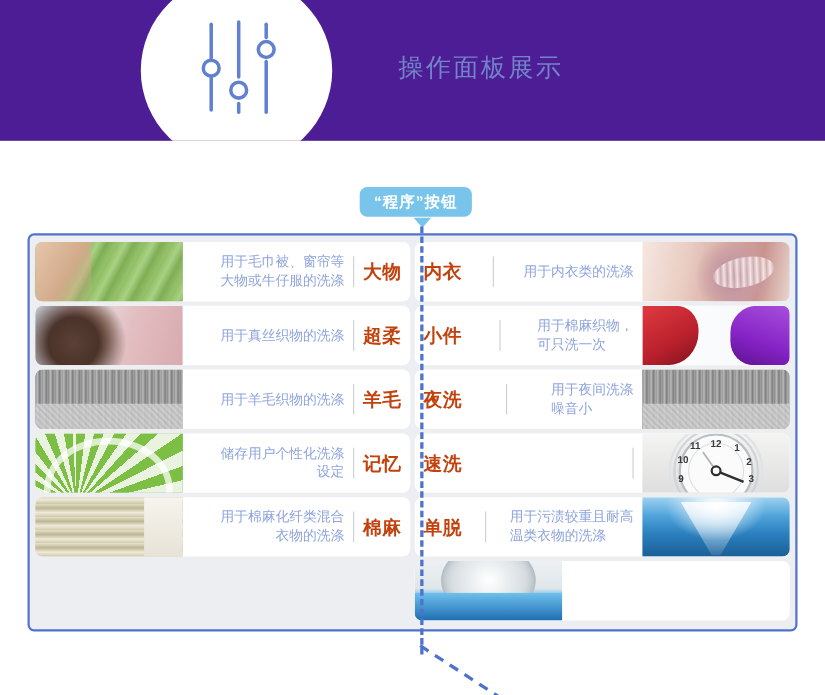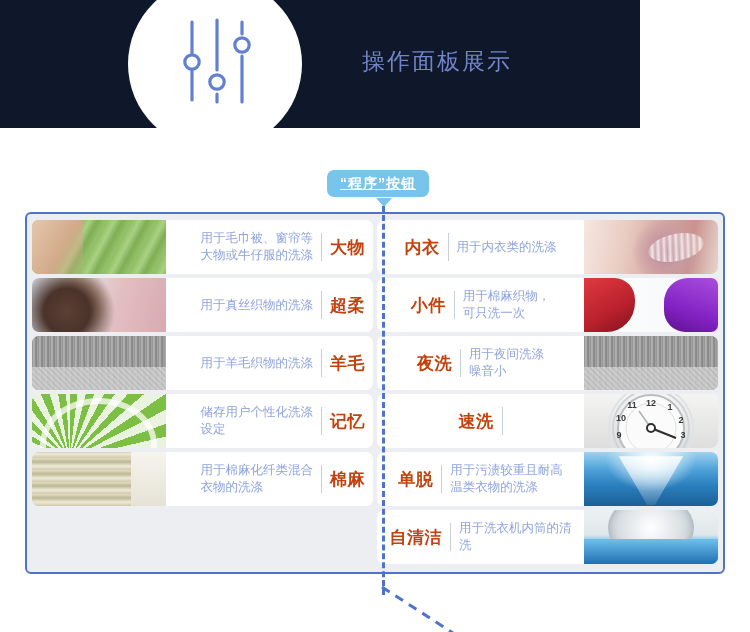--- a/index.html
+++ b/index.html
@@ -12,22 +12,22 @@
     background: #ffffff;
     font-family: "Liberation Sans", "DejaVu Sans", sans-serif;
     overflow: hidden;
     position: relative;
   }
 
   
   .header {
     position: absolute;
     left: 0; top: 0;
-    width: 640px; height: 128px;
-    background: #0f172a;
+    width: 750px; height: 128px;
+    background: #4c1d95;
     overflow: hidden;
   }
   .header-ellipse {
     position: absolute;
     left: 128px; top: -22px;
     width: 174px; height: 172px;
     background: #ffffff;
     border-radius: 50%;
   }
   .header-icon {
@@ -51,21 +51,20 @@
     left: 327px; top: 170px;
     background: #79c4ea;
     color: #ffffff;
     font-size: 14px;
     font-weight: bold;
     letter-spacing: 1px;
     padding: 6px 13px 7px 13px;
     border-radius: 7px;
     white-space: nowrap;
     line-height: 1;
-    text-decoration: underline;
   }
   .callout-tail {
     position: absolute;
     left: 376px; top: 198px;
     width: 0; height: 0;
     border-left: 8px solid transparent;
     border-right: 8px solid transparent;
     border-top: 9px solid #79c4ea;
   }
 
@@ -125,24 +124,25 @@
     display: flex;
     align-items: center;
     padding: 0 8px;
     gap: 8px;
   }
   
   .col-left .card-text {
     justify-content: flex-end;
   }
   .col-left .desc {
+    text-align: right;
   }
   
   .col-right .card-text {
-    justify-content: center;
+    justify-content: space-between;
   }
   .col-right .desc {
     text-align: left;
   }
 
   .desc {
     font-size: 12.5px;
     line-height: 17px;
     color: #8fa4dd;
     white-space: pre-line;
@@ -426,23 +426,17 @@
       <div class="card-text">
         <div class="name">单脱</div>
         <div class="divider"></div>
         <div class="desc">用于污渍较重且耐高
 温类衣物的洗涤</div>
       </div>
       <div class="thumb t-water-swirl"></div>
     </div>
 
     <div class="card">
-      <div class="card-text">
-        <div class="name">自清洁</div>
-        <div class="divider"></div>
-        <div class="desc">用于洗衣机内筒的清
-洗</div>
-      </div>
       <div class="thumb t-drum-water"></div>
     </div>
 
   </div>
 </div>
 
 </body></html>

